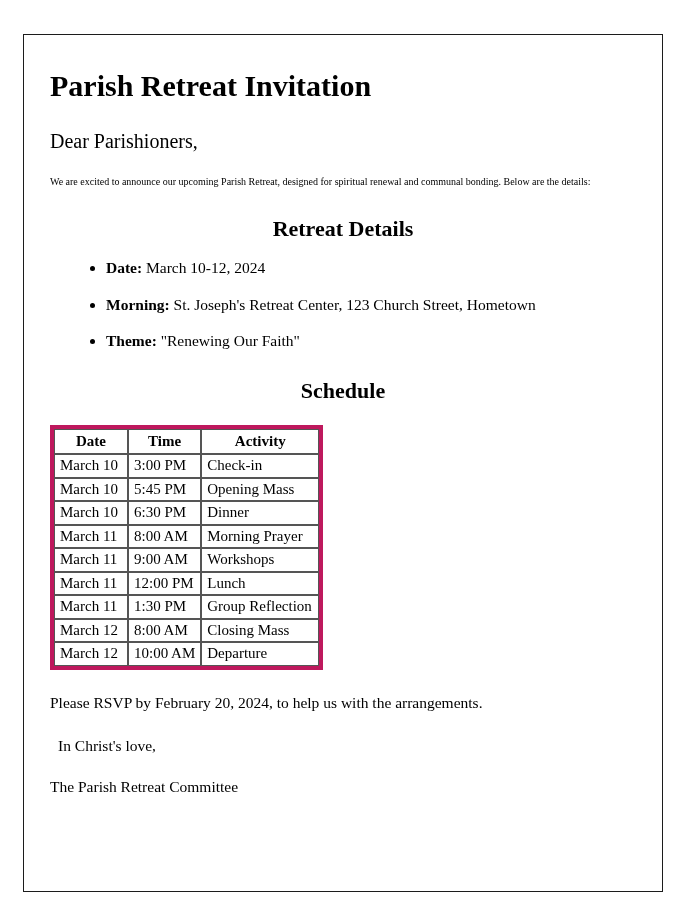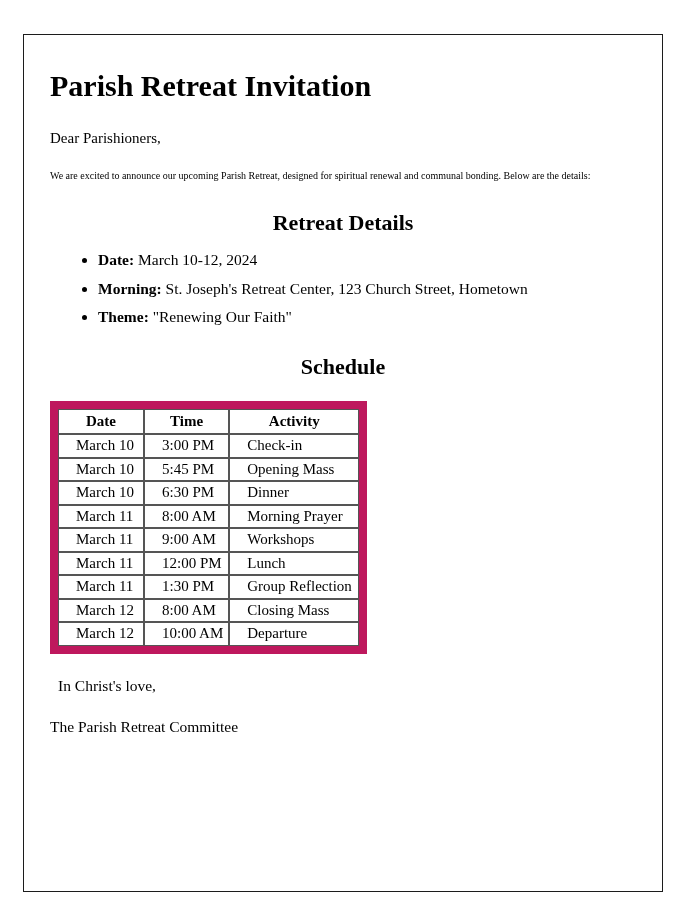--- a/index.html
+++ b/index.html
@@ -33,61 +33,61 @@
     margin: 8px 0 0 0;
     line-height: 1.15;
     letter-spacing: 0px;
   }
   p.body-text {
     font-size: 10px;
     line-height: 1.42;
     margin: 22px 0 0 0;
   }
   p.salutation {
-    font-size: 15px;
+    font-size: 20px;
     margin: 26px 0 0 0;
     font-family: Liberation Serif, serif;
   }
   h2.section-title {
     font-size: 22px;
     font-weight: bold;
     margin: 27px 0 0 0;
     line-height: 1.2;
     text-align: center;
   }
   ul.detail-list {
     margin: 14px 0 0 0;
     padding-left: 40px;
     list-style-type: disc;
   }
   ul.detail-list li {
     font-size: 15.5px;
     line-height: 1.32;
-    margin: 8px;
+    margin: 16px;
     padding: 0;
   }
   ul.detail-list li .lbl {
     font-weight: bold;
   }
   .schedule-wrap {
     margin-top: 20px;
   }
   table.schedule {
     border-collapse: separate;
     border-spacing: 0;
-    border: 8px solid #be185d;
+    border: 4px solid #be185d;
     background: #5eead4;
     margin-left: 0;
   }
   table.schedule th,
   table.schedule td {
     border: 1px solid #555555;
     font-size: 15px;
     line-height: 1.1;
-    padding: 2px 5px 3px 17px;
+    padding: 2px 5px 3px 5px;
     white-space: nowrap;
     vertical-align: middle;
     background: #ffffff;
   }
   table.schedule th {
     font-weight: bold;
     text-align: center;
     padding: 3px 10px 4px 10px;
   }
   table.schedule td {
@@ -190,19 +190,20 @@
           </tr>
           <tr>
             <td class="col-date">March 12</td>
             <td class="col-time">10:00 AM</td>
             <td class="col-activity">Departure</td>
           </tr>
         </tbody>
       </table>
     </div>
 
+    <p class="closing">Please RSVP by February 20, 2024, to help us with the arrangements.</p>
 
     <p class="signoff">In Christ's love,</p>
 
     <p class="signature">The Parish Retreat Committee</p>
 
   </div>
 </div>
 
 </body></html>

